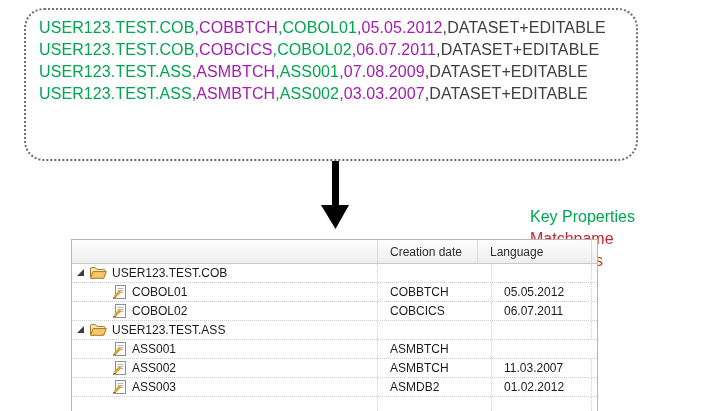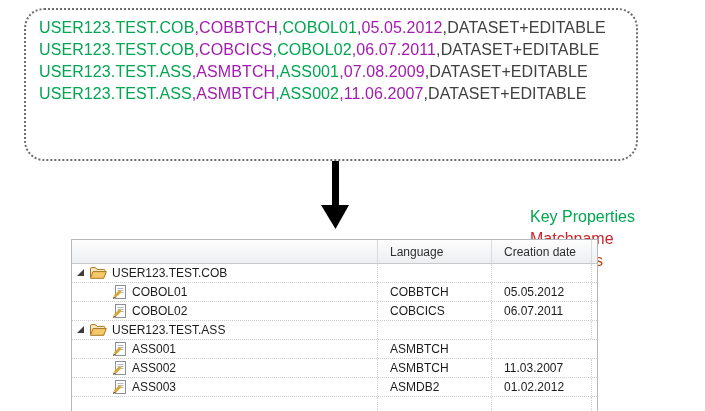--- a/index.html
+++ b/index.html
@@ -63,40 +63,40 @@
     <div class="record-line">
       <span class="seg-k">USER123.TEST.COB</span><span class="seg-p">,COBBTCH</span><span class="seg-k">,COBOL01</span><span class="seg-p">,05.05.2012</span><span class="seg-a">,DATASET+EDITABLE</span>
     </div>
     <div class="record-line">
       <span class="seg-k">USER123.TEST.COB</span><span class="seg-p">,COBCICS</span><span class="seg-k">,COBOL02</span><span class="seg-p">,06.07.2011</span><span class="seg-a">,DATASET+EDITABLE</span>
     </div>
     <div class="record-line">
       <span class="seg-k">USER123.TEST.ASS</span><span class="seg-p">,ASMBTCH</span><span class="seg-k">,ASS001</span><span class="seg-p">,07.08.2009</span><span class="seg-a">,DATASET+EDITABLE</span>
     </div>
     <div class="record-line">
-      <span class="seg-k">USER123.TEST.ASS</span><span class="seg-p">,ASMBTCH</span><span class="seg-k">,ASS002</span><span class="seg-p">,11.06.2007</span><span class="seg-a">,DATASET+EDITABLE</span>
+      <span class="seg-k">USER123.TEST.ASS</span><span class="seg-p">,ASMBTCH</span><span class="seg-k">,ASS002</span><span class="seg-p">,03.03.2007</span><span class="seg-a">,DATASET+EDITABLE</span>
     </div>
   </div>
 
   <svg class="arrow" width="34" height="70" viewBox="0 0 34 70">
     <rect x="14" y="0" width="7" height="45" fill="#000"></rect>
     <polygon points="3,44 31,44 17.5,68" fill="#000"></polygon>
   </svg>
 
   <div class="legend">
     <div class="legend-key">Key Properties</div>
     <div class="legend-match">Matchname</div>
     <div class="legend-props">Properties</div>
   </div>
 
   <div class="tbl">
     <div class="tbl-header">
       <div class="cell c-tree hdr"></div>
+      <div class="cell c-date hdr">Creation date</div>
       <div class="cell c-lang hdr">Language</div>
-      <div class="cell c-date hdr">Creation date</div>
       <div class="cell c-fill hdr"></div>
     </div>
 
     <div class="row">
       <div class="cell c-tree">
         <svg class="expander" width="8" height="8" viewBox="0 0 8 8">
             <polygon points="7,0 7,7 0,7" fill="#3c3c3c"></polygon>
           </svg>
         <svg class="icon-folder" width="18" height="14" viewBox="0 0 18 14">
           <path d="M1.5 11 L1.5 2.8 Q1.5 1.6 2.7 1.6 L6.4 1.6 L7.9 3.4 L14.8 3.4 Q15.8 3.4 15.8 4.4 L15.8 5.6" fill="#F7E7B9" stroke="#A8771F" stroke-width="1"></path>

